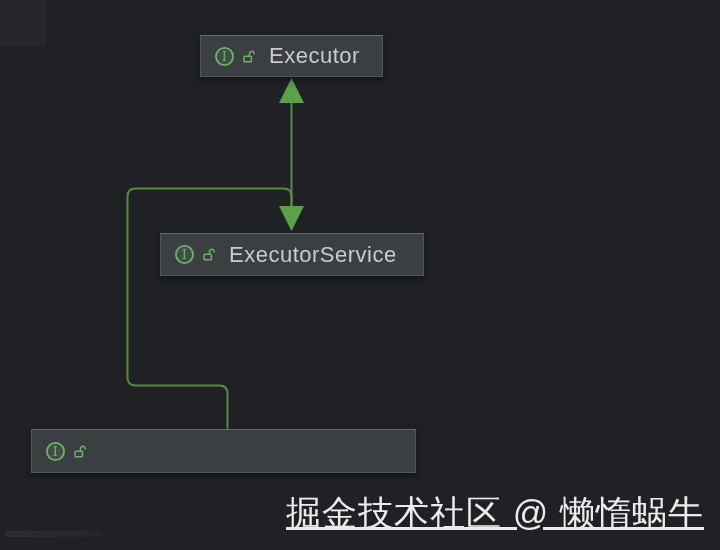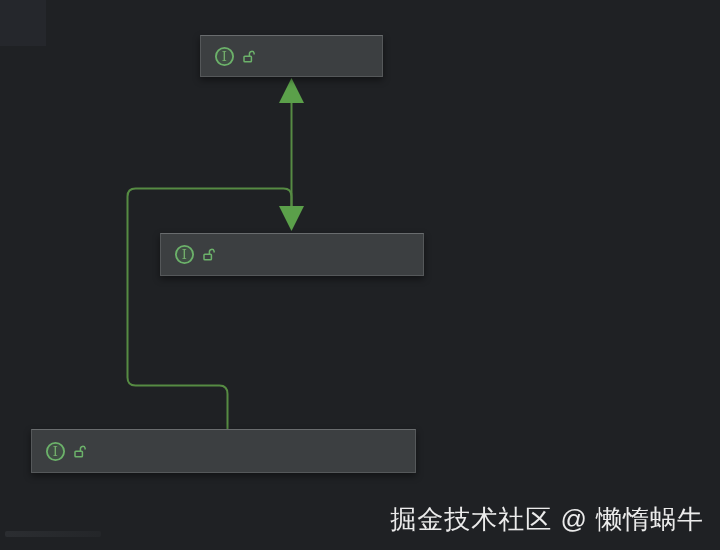--- a/index.html
+++ b/index.html
@@ -39,23 +39,24 @@
   .iface-letter {
     font-family: "DejaVu Serif", serif;
     font-size: 13px;
     fill: #74b06c;
   }
   .node-executor           { left: 200px; top: 35px;  width: 183px; height: 42px; }
   .node-executor-service   { left: 160px; top: 233px; width: 264px; height: 43px; }
   .node-scheduled-executor { left: 31px;  top: 429px; width: 385px; height: 44px; }
   .watermark {
     position: absolute; right: 16px; bottom: 13px;
-    font-size: 26px; color: #ebebeb;
+    font-size: 35px; color: #ebebeb;
     letter-spacing: 1px;
     font-family: "Liberation Sans", sans-serif;
+    text-decoration: underline;
   }
   .faint-watermark {
     position: absolute; left: 5px; bottom: 13px;
     width: 96px; height: 6px; border-radius: 2px;
     background: linear-gradient(90deg, rgba(150,155,165,0.10), rgba(150,155,165,0.04));
   }
 </style>
 </head>
 <body>
 
@@ -78,35 +79,37 @@
         <circle cx="10.5" cy="10.5" r="8.6" fill="rgba(94,167,101,0.14)" stroke-width="1.8" stroke="#6cb26a"></circle>
         <text class="iface-letter" x="10.5" y="15" text-anchor="middle">I</text>
       </svg>
     </span>
     <span class="lock-icon">
       <svg width="14" height="15" viewBox="0 0 14 15" fill="none" stroke-width="1.5" stroke="#6cb26a">
         <rect x="1" y="7.2" width="7.4" height="5.6" rx="0.9"></rect>
         <path d="M6.4 7 L6.4 4.7 A2.4 2.4 0 0 1 11.1 4.1 L11.1 5.4"></path>
       </svg>
     </span>
+    <span class="label">Executor</span>
   </div>
 
   <div class="node node-executor-service">
     <span class="iface-icon">
       <svg width="21" height="21" viewBox="0 0 21 21">
         <circle cx="10.5" cy="10.5" r="8.6" fill="rgba(94,167,101,0.14)" stroke-width="1.8" stroke="#6cb26a"></circle>
         <text class="iface-letter" x="10.5" y="15" text-anchor="middle">I</text>
       </svg>
     </span>
     <span class="lock-icon">
       <svg width="14" height="15" viewBox="0 0 14 15" fill="none" stroke-width="1.5" stroke="#6cb26a">
         <rect x="1" y="7.2" width="7.4" height="5.6" rx="0.9"></rect>
         <path d="M6.4 7 L6.4 4.7 A2.4 2.4 0 0 1 11.1 4.1 L11.1 5.4"></path>
       </svg>
     </span>
+    <span class="label">ExecutorService</span>
   </div>
 
   <div class="node node-scheduled-executor">
     <span class="iface-icon">
       <svg width="21" height="21" viewBox="0 0 21 21">
         <circle cx="10.5" cy="10.5" r="8.6" fill="rgba(94,167,101,0.14)" stroke-width="1.8" stroke="#6cb26a"></circle>
         <text class="iface-letter" x="10.5" y="15" text-anchor="middle">I</text>
       </svg>
     </span>
     <span class="lock-icon">

